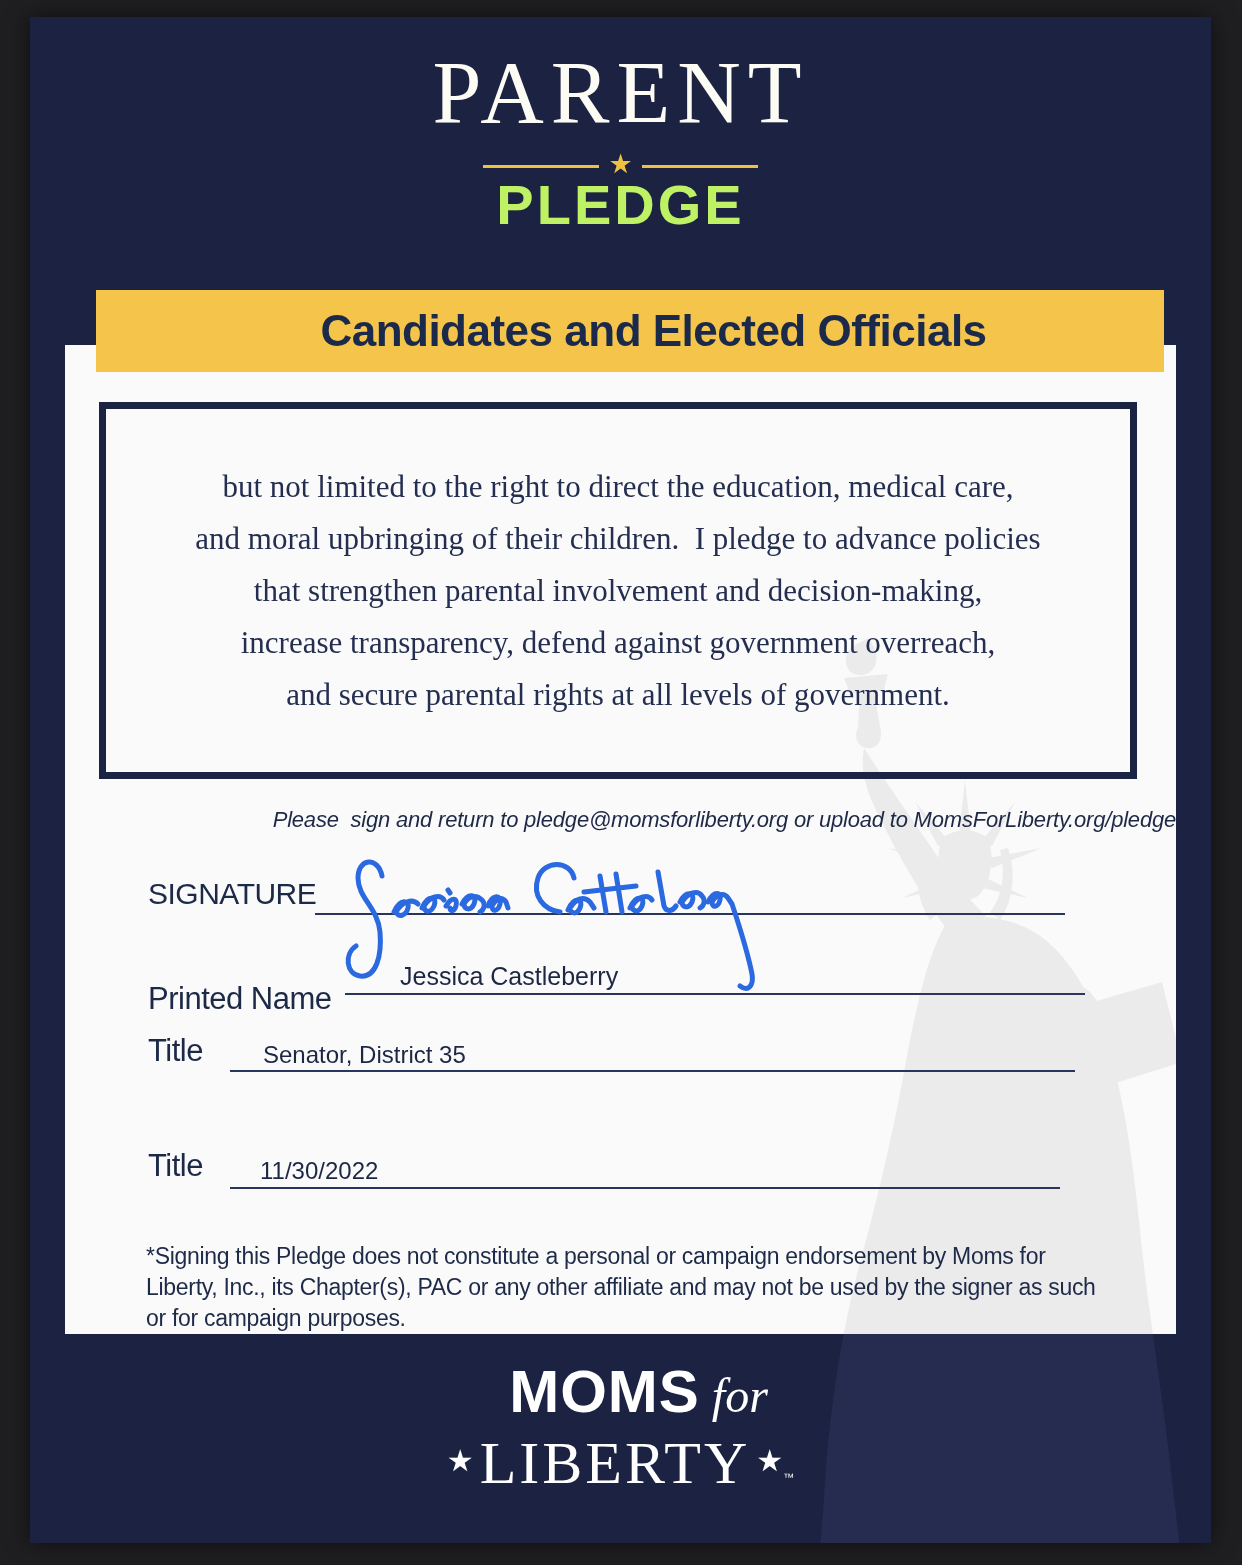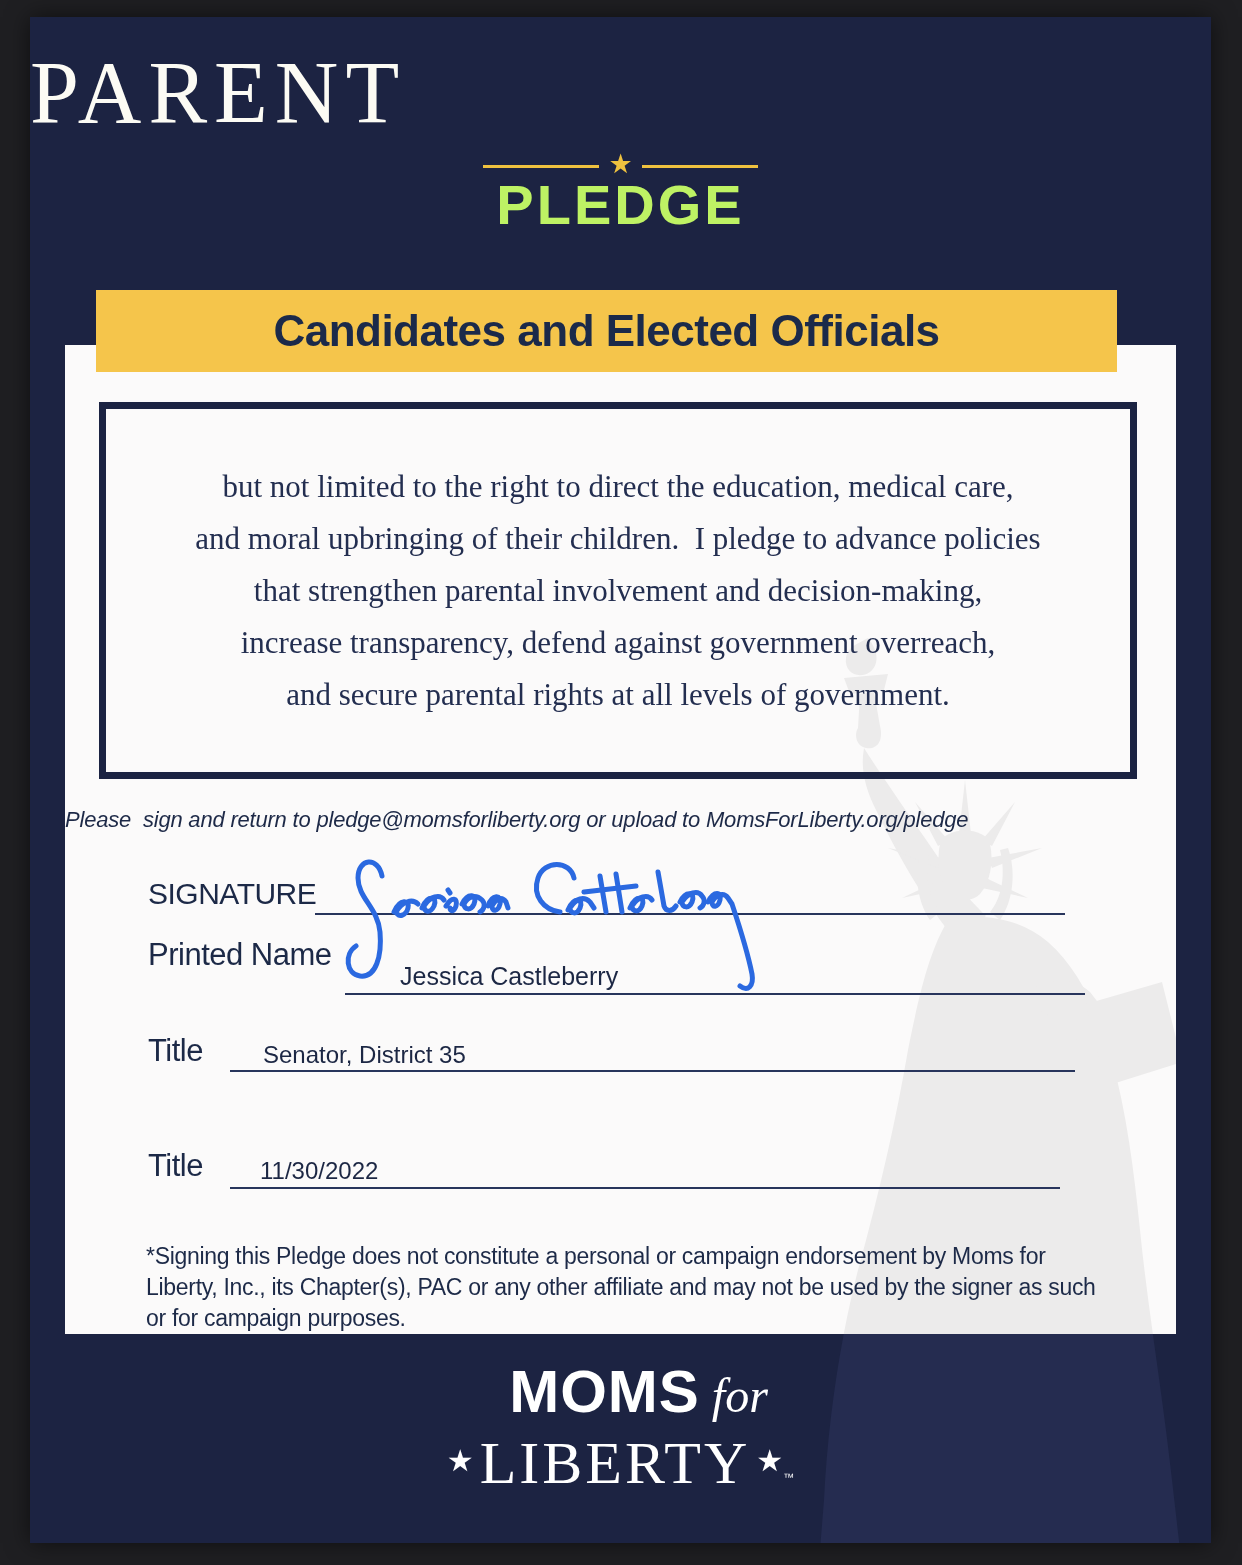--- a/index.html
+++ b/index.html
@@ -9,21 +9,21 @@
     font-family:"Liberation Sans", sans-serif;
     overflow:hidden;
   }
   .page{
     position:absolute;left:30px;top:17px;width:1181px;height:1526px;
     background:#1c2342;overflow:hidden;
     box-shadow:0 0 22px rgba(0,0,0,.55);
   }
   
   .title-parent{
-    position:absolute;top:28px;left:0;right:0;text-align:left;
+    position:absolute;top:28px;left:0;right:0;text-align:center;
     font-family:"Liberation Serif", serif;
     font-size:88px;line-height:96px;letter-spacing:7px;
     color:#fcfbf4;
   }
   .divider{
     position:absolute;top:132px;left:0;right:0;height:34px;
     display:flex;align-items:center;justify-content:center;
   }
   .divider .rule{width:116px;height:3px;background:#eec13f;}
   .divider .star{
@@ -33,21 +33,21 @@
   .title-pledge{
     position:absolute;top:138px;left:0;right:0;text-align:center;
     font-size:56px;line-height:100px;font-weight:700;letter-spacing:3px;
     color:#bef264;
   }
   
   .banner{
     position:absolute;left:66px;top:273px;width:1021px;height:82px;
     background:#f5c54b;z-index:5;
     display:flex;align-items:center;justify-content:center;
-    font-size:44px;font-weight:700;letter-spacing:-.5px;color:#1b2a4a;
+    font-size:44px;font-weight:700;letter-spacing:-.5px;color:#1b2a4a;padding-left:47px;
   }
   
   .card{
     position:absolute;left:35px;top:328px;width:1111px;height:989px;
     background:#fbfafa;z-index:1;overflow:hidden;
   }
   .statue{position:absolute;left:715px;top:285px;width:440px;height:920px;z-index:0;}
   .statue-card-fill{fill:#ecebeb;}
   .statue-footer{
     position:absolute;left:750px;top:1317px;width:430px;height:209px;
@@ -60,28 +60,28 @@
     position:absolute;left:34px;top:57px;width:1038px;height:377px;
     border:7px solid #1b2342;box-sizing:border-box;z-index:2;
     display:flex;flex-direction:column;justify-content:center;
     text-align:center;
     font-family:"Liberation Serif", serif;
     font-size:31px;line-height:52px;color:#232e50;
     white-space:pre-wrap;
   }
   .pledge-box .em{font-style:italic;}
   .instruction{
-    position:absolute;left:0;top:462px;width:100%;text-align:left;z-index:2;
+    position:absolute;left:0;top:462px;width:100%;text-align:right;z-index:2;
     font-size:22px;font-style:italic;color:#1d2947;letter-spacing:-.2px;
     white-space:pre-wrap;
   }
   
   .flabel{position:absolute;color:#1c2947;z-index:2;}
   .lbl-signature{left:83px;top:532px;font-size:30px;letter-spacing:-.5px;}
-  .lbl-printed{left:83px;top:592px;font-size:31px;letter-spacing:-.5px;}
+  .lbl-printed{left:83px;top:636px;font-size:31px;letter-spacing:-.5px;}
   .lbl-title{left:83px;top:688px;font-size:31px;letter-spacing:-.5px;}
   .lbl-date{left:83px;top:803px;font-size:31px;letter-spacing:-.5px;}
   .fline{position:absolute;height:0;border-top:2.5px solid #28355c;z-index:1;}
   .line-signature{left:250px;top:568px;width:750px;}
   .line-printed{left:280px;top:648px;width:740px;}
   .line-title{left:165px;top:725px;width:845px;}
   .line-date{left:165px;top:842px;width:830px;}
   .fvalue{position:absolute;color:#1c2744;z-index:2;}
   .val-printed{left:335px;top:617px;font-size:25px;}
   .val-title{left:198px;top:696px;font-size:24px;}

